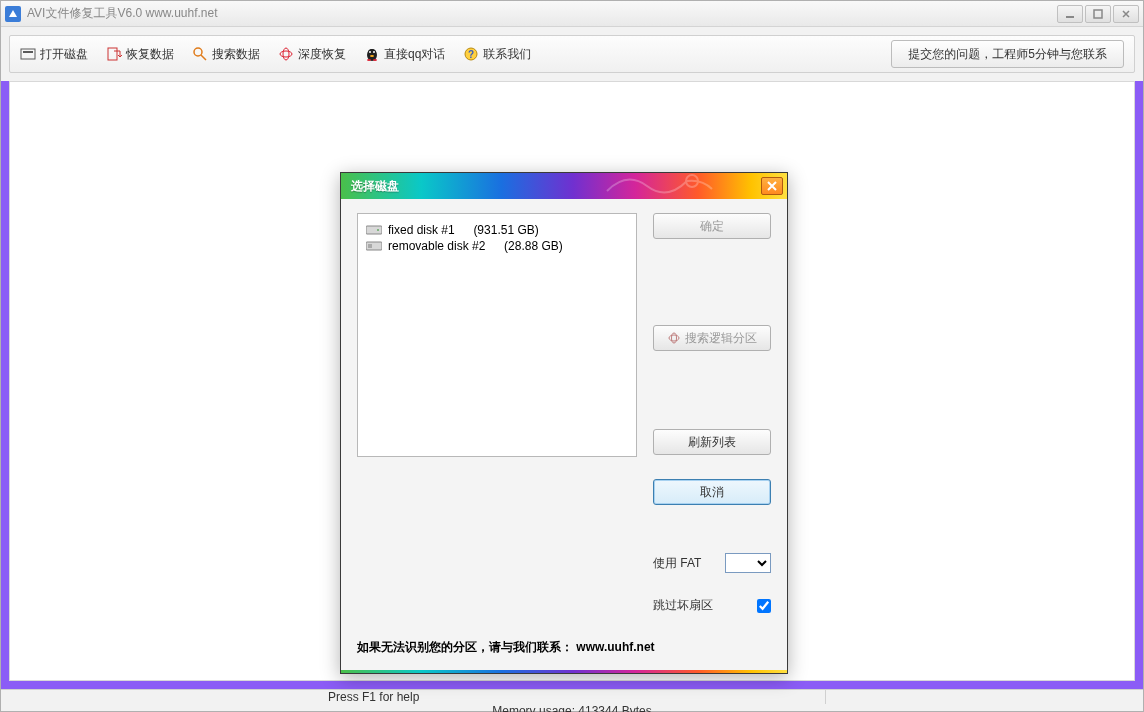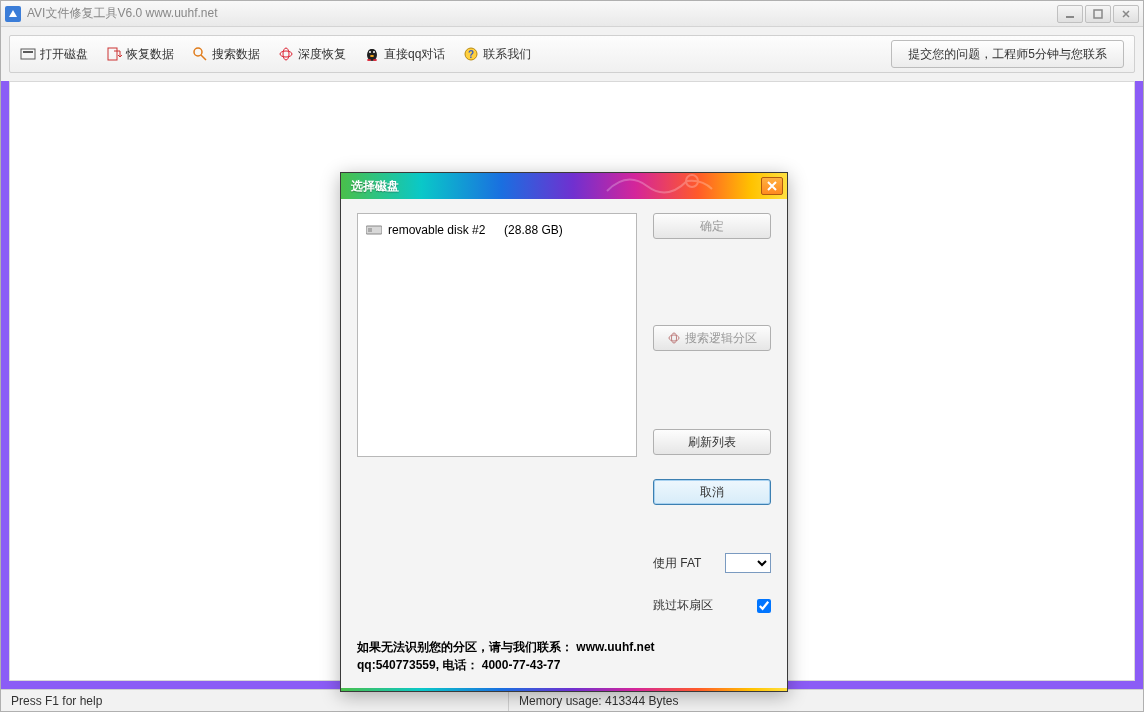--- a/index.html
+++ b/index.html
@@ -213,20 +213,21 @@
 
 
 .statusbar {
   height: 22px;
   background: #f2f2f2;
   border-top: 1px solid #d0d0d0;
   display:flex;
   align-items:center;
   font-size:12px;
   color:#333;
+  flex-direction:column;
 }
 .statusbar .cell {
   padding: 0 10px;
   height:100%;
   display:flex; align-items:center;
 }
 .statusbar .cell:first-child { width: 508px; border-right:1px solid #d0d0d0; }
 
 
 .c-red{color:#d23;} .c-orange{color:#e07b1a;}
@@ -353,20 +354,29 @@
         </svg>
     </div>
   </div>
 
   <div class="dialog-body">
     <div class="left-col">
       <div class="tab-panel">
         <div class="disk-row">
           <svg class="disk-ico" viewBox="0 0 16 12">
               <rect x="0" y="2" width="16" height="8" rx="1" fill="#d8d8d8" stroke="#888"></rect>
+              <circle cx="12" cy="6" r="1" fill="#6a6"></circle>
+            </svg>
+          <span>fixed disk #1</span>
+          <span>&nbsp;&nbsp;</span>
+          <span>(931.51 GB)</span>
+        </div>
+        <div class="disk-row">
+          <svg class="disk-ico" viewBox="0 0 16 12">
+              <rect x="0" y="2" width="16" height="8" rx="1" fill="#d8d8d8" stroke="#888"></rect>
               <rect x="2" y="4" width="4" height="4" fill="#aaa"></rect>
             </svg>
           <span>removable disk #2</span>
           <span>&nbsp;&nbsp;</span>
           <span>(28.88 GB)</span>
         </div>
       </div>
     </div>
 
     <div class="right-col">
@@ -398,16 +408,15 @@
         <input type="checkbox" checked="" style="">
       </div>
     </div>
   </div>
 
   <div class="dialog-footer">
     <div>
       <span>如果无法识别您的分区，请与我们联系：</span>
       <span class="link">www.uuhf.net</span>
     </div>
-    <div>qq:540773559, 电话： 4000-77-43-77</div>
   </div>
   <div class="dialog-footer-border"></div>
 </div>
 
 </body></html>

